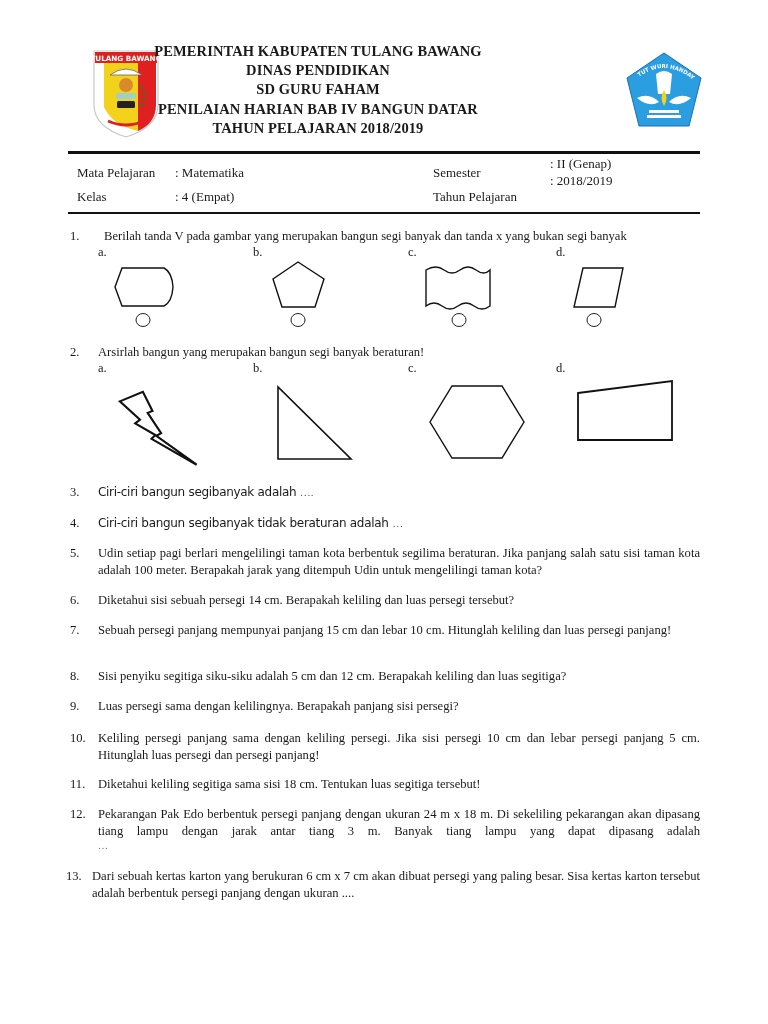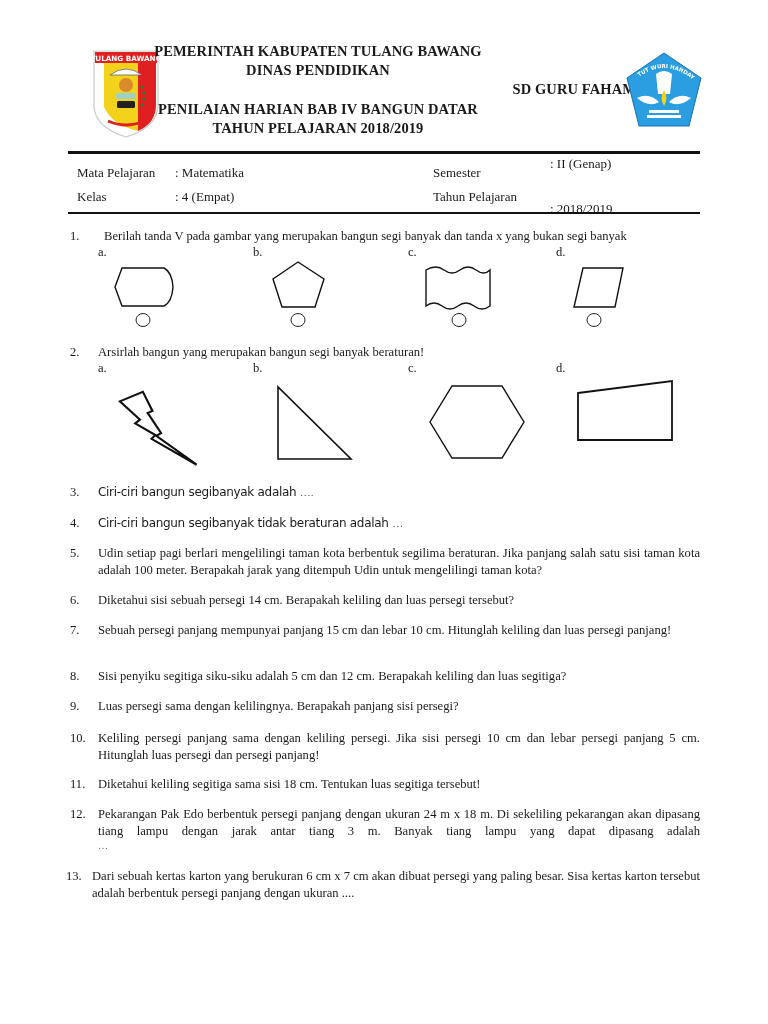--- a/index.html
+++ b/index.html
@@ -39,21 +39,21 @@
     <rect x="27" y="54" width="18" height="7" rx="1.5" fill="#222"></rect>
     <circle cx="52" cy="40" r="1.6" fill="#2a7a2a"></circle>
       <circle cx="54" cy="46" r="1.6" fill="#2a7a2a"></circle>
       <circle cx="54" cy="52" r="1.6" fill="#2a7a2a"></circle>
       <circle cx="52" cy="58" r="1.6" fill="#2a7a2a"></circle>
     <path d="M18 74 Q36 82 54 74" stroke="#e02020" stroke-width="3" fill="none"></path>
   </svg>
 
   <div class="hdr-line" style="top:42px;">PEMERINTAH KABUPATEN TULANG BAWANG</div>
   <div class="hdr-line" style="top:61px;">DINAS PENDIDIKAN</div>
-  <div class="hdr-line" style="top:80px;text-align:right;">SD GURU FAHAM</div>
+  <div class="hdr-line" style="top:80px;">SD GURU FAHAM</div>
   <div class="hdr-line" style="top:100px;">PENILAIAN HARIAN BAB IV BANGUN DATAR</div>
   <div class="hdr-line" style="top:119px;">TAHUN PELAJARAN 2018/2019</div>
 
   <svg style="left:623px;top:50px;" width="82" height="82" viewBox="0 0 82 82">
     <path d="M41 3 L78 28 L66 76 L16 76 L4 28 Z" fill="#2a9ee0" stroke="#1a6fb0" stroke-width="1" stroke-linejoin="round"></path>
     <path d="M12 30 Q41 6 70 30" stroke="#ffffff" stroke-width="0" fill="none" id="arc"></path>
     <text font-size="5.5" font-weight="bold" fill="#ffffff" font-family="DejaVu Sans, sans-serif"><textPath href="#arc" startOffset="8%">TUT WURI HANDAYANI</textPath></text>
     <path d="M33 24 Q41 18 49 24 L47 44 L35 44 Z" fill="#ffffff"></path>
     <path d="M14 48 Q26 42 36 52 Q26 58 14 48 Z" fill="#ffffff"></path>
     <path d="M68 48 Q56 42 46 52 Q56 58 68 48 Z" fill="#ffffff"></path>
@@ -66,21 +66,21 @@
 <div class="rule" style="top:151px;height:3px;"></div>
 
 <div>
   <span class="meta" style="left:77px;top:165px;">Mata Pelajaran</span>
   <span class="meta" style="left:175px;top:165px;">: Matematika</span>
   <span class="meta" style="left:433px;top:165px;">Semester</span>
   <span class="meta" style="left:550px;top:156px;">: II (Genap)</span>
   <span class="meta" style="left:77px;top:189px;">Kelas</span>
   <span class="meta" style="left:175px;top:189px;">: 4 (Empat)</span>
   <span class="meta" style="left:433px;top:189px;">Tahun Pelajaran</span>
-  <span class="meta" style="left:550px;top:201px;">: 2018/2019</span>
+  <span class="meta" style="left:550px;top:173px;">: 2018/2019</span>
 </div>
 
 <div class="rule" style="top:212px;height:2px;"></div>
 
 <div class="q" style="top:228px;">
   <span class="num">1.</span>
   <span class="txt" style="white-space:nowrap;text-align:left;margin-left:34px;">Berilah tanda V pada gambar yang merupakan bangun segi banyak dan tanda x yang bukan segi banyak</span>
 </div>
 <span class="opt" style="left:98px;top:245px;">a.</span>
 <span class="opt" style="left:253px;top:245px;">b.</span>

